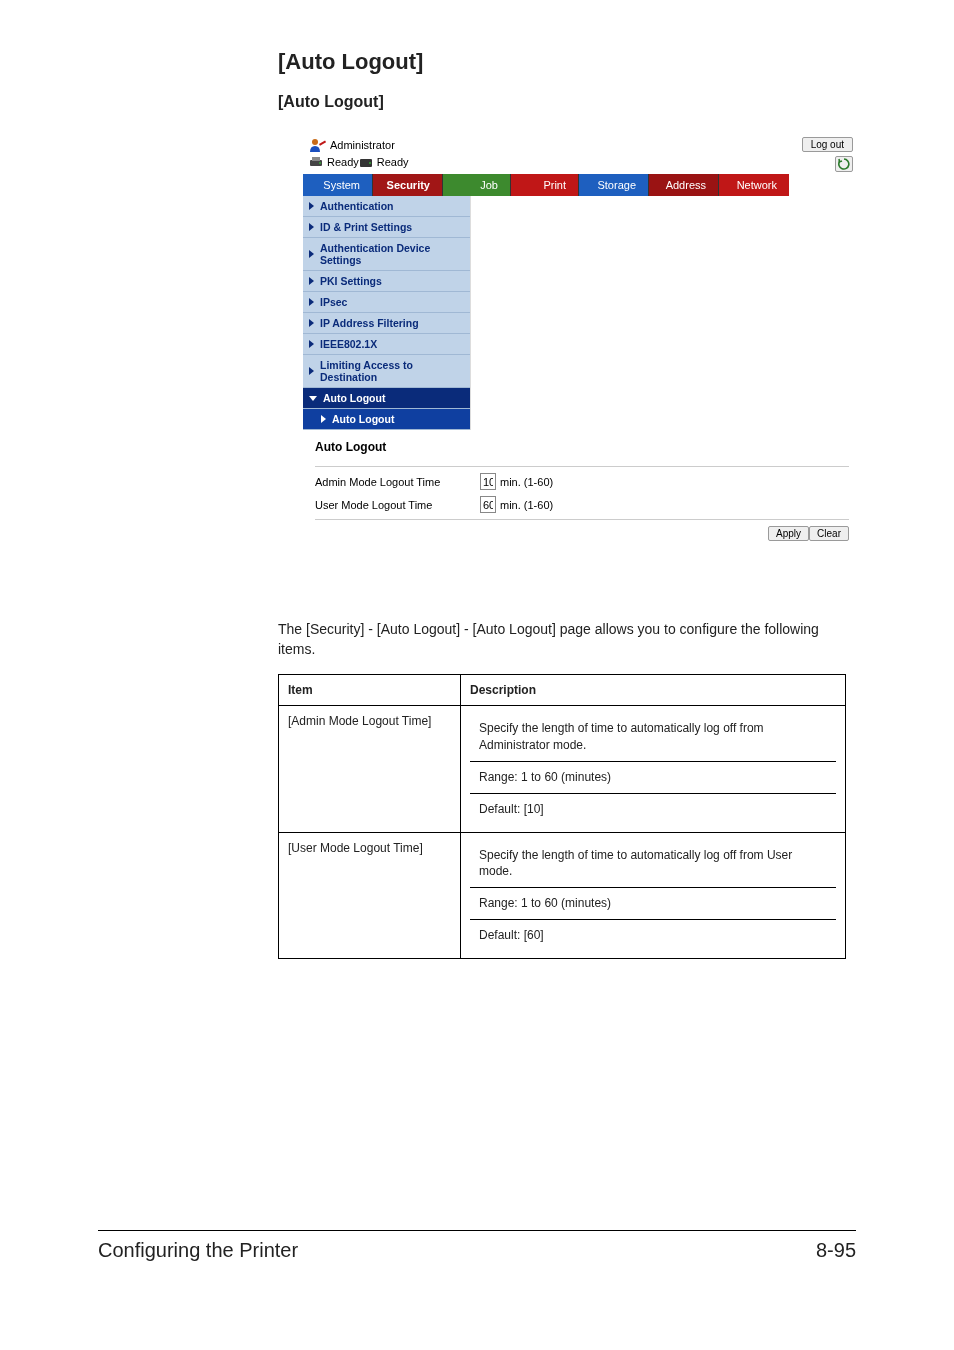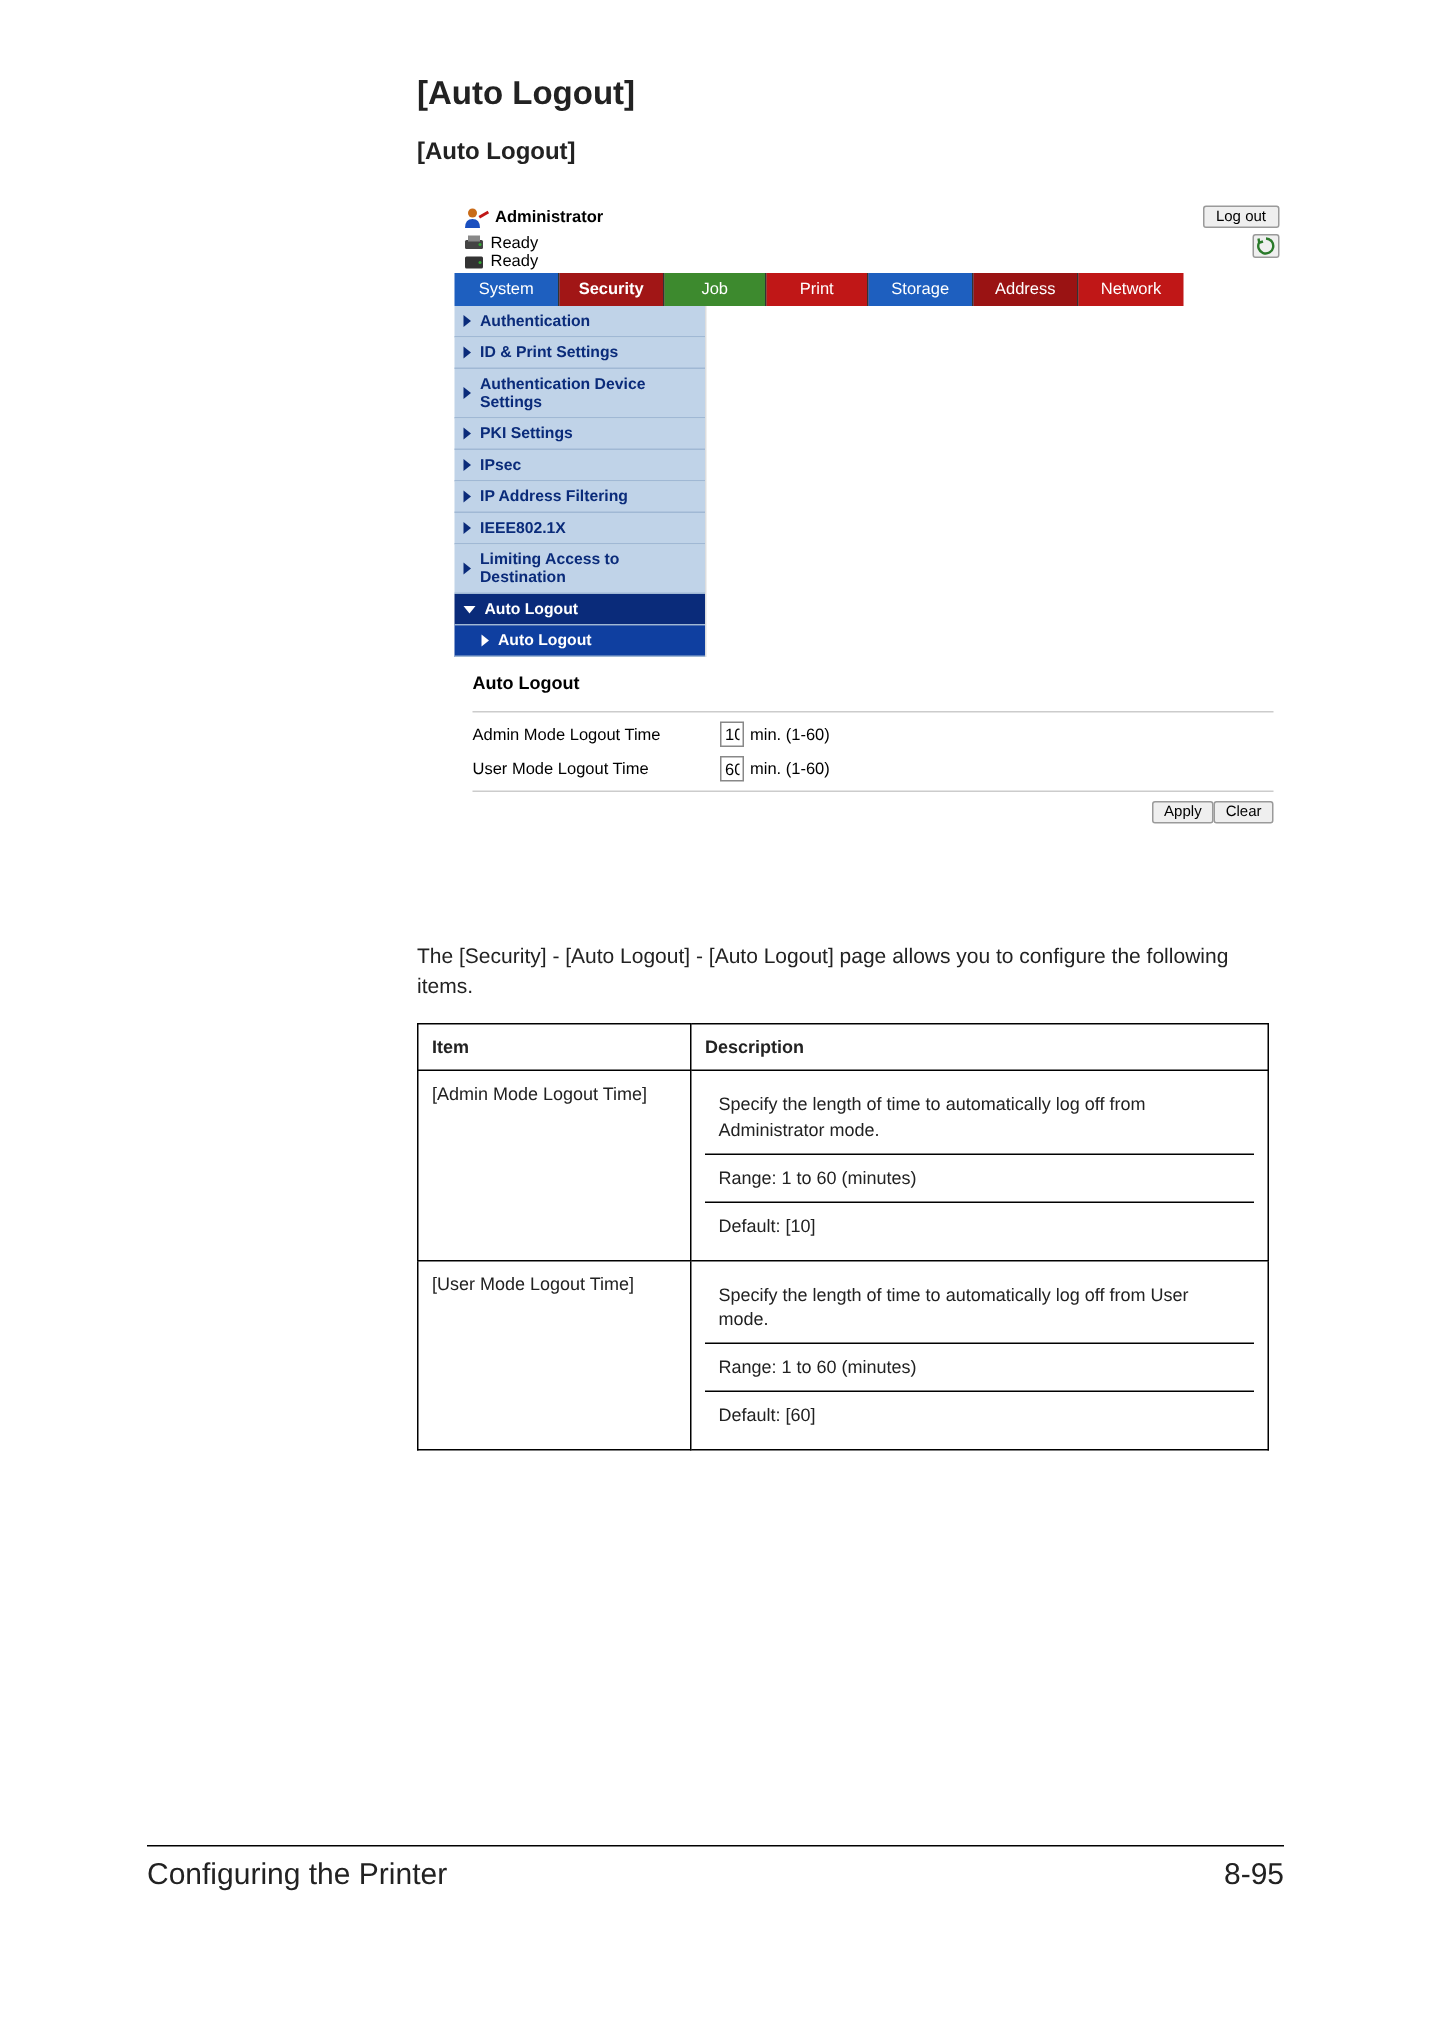--- a/index.html
+++ b/index.html
@@ -14,46 +14,46 @@
 
   
   .app {
     width: 556px; margin-left: 205px; margin-bottom: 70px;
     border: 0; font-size: 11px;
   }
   .app-header {
     display: flex; align-items: center; justify-content: space-between;
     padding: 4px 6px 2px 6px; background: #fff;
   }
-  .admin-label { display: flex; align-items: center; gap: 3px; font-weight: bold; }
+  .admin-label { display: flex; align-items: center; gap: 3px; }
   .admin-icon {
     width: 18px; height: 14px; position: relative;
   }
   .admin-icon svg { width: 18px; height: 14px; }
   .logout-btn {
     font-size: 10px; padding: 1px 8px; background: #efefef;
     border: 1px solid #9a9a9a; border-radius: 2px; cursor: pointer;
   }
   .status-rows {
     display: flex; justify-content: space-between; align-items: flex-start;
     padding: 2px 6px 2px 6px; background: #fff;
   }
-  .status-pair { display: flex; flex-direction: column; gap: 0px; }
+  .status-pair { display: flex; flex-direction: row; gap: 0px; }
   .status-line { display: flex; align-items: center; gap: 4px; font-size: 11px; }
   .status-line svg { width: 14px; height: 12px; }
   .refresh-box {
     width: 18px; height: 16px; background: #efefef; border: 1px solid #9a9a9a;
     border-radius: 2px; display: flex; align-items: center; justify-content: center;
   }
   .refresh-box svg { width: 12px; height: 12px; }
 
   .tabbar { display: flex; }
   .tab {
     flex: 0 0 auto; height: 22px; line-height: 22px; font-size: 11px; color: #fff;
-    padding: 0 12px; text-align: center; border-right: 1px solid #333; min-width: 62px;
+    padding: 0 12px; text-align: right; border-right: 1px solid #333; min-width: 62px;
     cursor: pointer;
   }
   .tab:last-child { border-right: 0; }
   .tab.system  { background: #1e5fbf; min-width: 70px; }
   .tab.security{ background: #a11616; min-width: 70px; font-weight: bold; }
   .tab.job     { background: #3d8a2e; min-width: 68px; }
   .tab.print   { background: #c01717; min-width: 68px; }
   .tab.storage { background: #1e5fbf; min-width: 70px; }
   .tab.address { background: #9a1313; min-width: 70px; }
   .tab.network { background: #c01717; min-width: 70px; }

